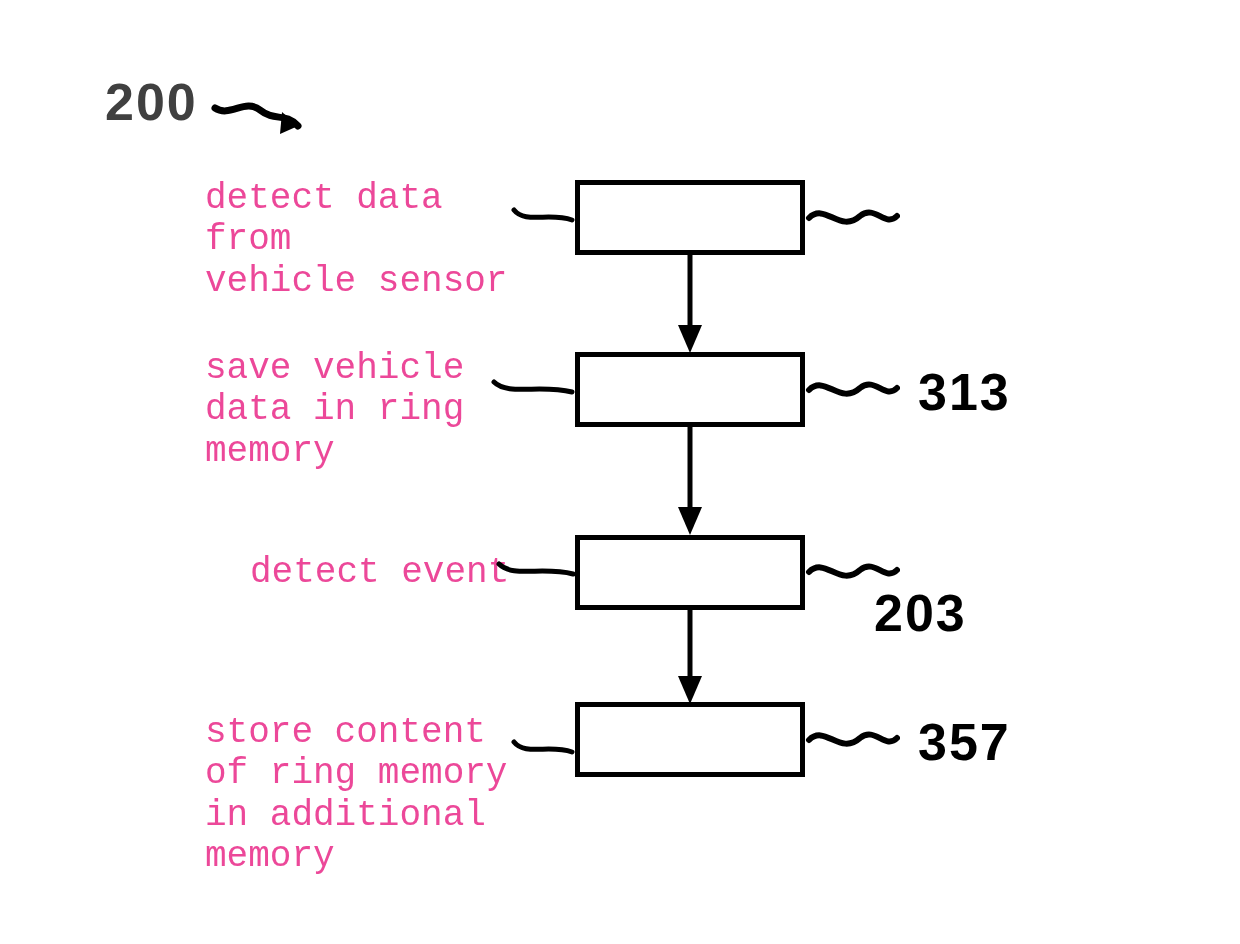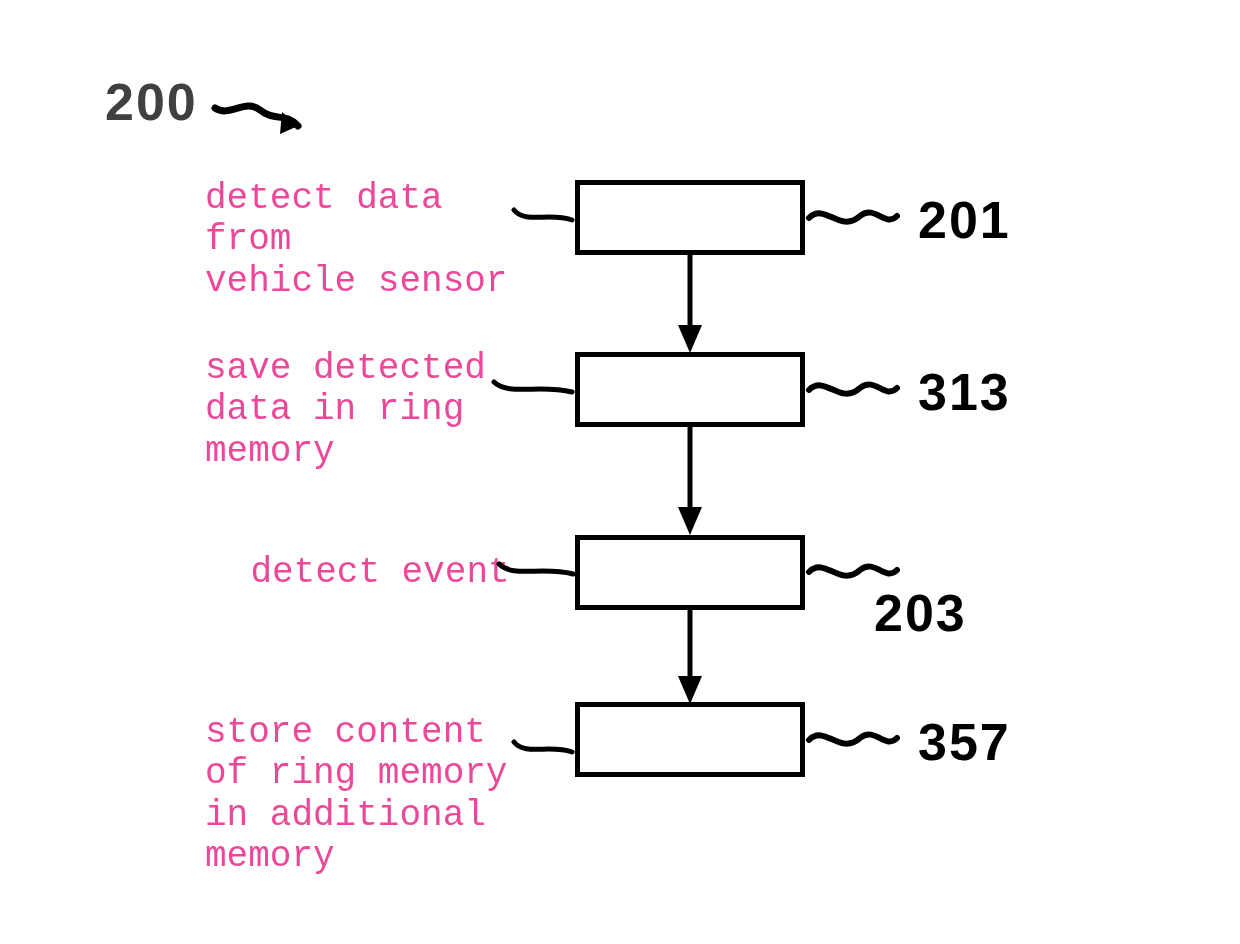--- a/index.html
+++ b/index.html
@@ -89,45 +89,44 @@
   <svg class="leader-left" style="left:510px; top:206px;" width="65" height="24" viewBox="0 0 65 24">
     <path d="M4 4 C 15 18, 40 6, 62 14" stroke="#000" stroke-width="5" fill="none" stroke-linecap="round"></path>
   </svg>
 
   <div class="step-box" style="left:575px; top:180px;"></div>
 
   <svg class="leader-right" style="left:805px; top:198px;" width="95" height="40" viewBox="0 0 95 40">
     <path d="M4 20 C 20 4, 35 36, 55 18 C 70 6, 80 30, 92 18" stroke="#000" stroke-width="6" fill="none" stroke-linecap="round"></path>
   </svg>
 
-  <div class="ref-num" style="left:918px; top:190px;">201</div>
 
   <svg class="v-arrow" style="left:670px; top:255px;" width="40" height="100" viewBox="0 0 40 100">
     <line x1="20" y1="0" x2="20" y2="78" stroke="#000" stroke-width="5"></line>
     <polygon points="20,98 8,70 32,70" fill="#000"></polygon>
   </svg>
 
-  <div class="step-desc" style="left:205px; top:348px; width:310px;">save detected
+  <div class="step-desc" style="left:205px; top:348px; width:310px;">save vehicle
 data in ring
 memory</div>
   <svg class="leader-left" style="left:490px; top:378px;" width="85" height="24" viewBox="0 0 85 24">
     <path d="M4 4 C 18 18, 50 6, 82 14" stroke="#000" stroke-width="5" fill="none" stroke-linecap="round"></path>
   </svg>
   <div class="step-box" style="left:575px; top:352px;"></div>
   <svg class="leader-right" style="left:805px; top:370px;" width="95" height="40" viewBox="0 0 95 40">
     <path d="M4 20 C 20 4, 35 36, 55 18 C 70 6, 80 30, 92 18" stroke="#000" stroke-width="6" fill="none" stroke-linecap="round"></path>
   </svg>
   <div class="ref-num" style="left:918px; top:362px;">313</div>
 
   <svg class="v-arrow" style="left:670px; top:427px;" width="40" height="110" viewBox="0 0 40 110">
     <line x1="20" y1="0" x2="20" y2="88" stroke="#000" stroke-width="5"></line>
     <polygon points="20,108 8,80 32,80" fill="#000"></polygon>
   </svg>
 
-  <div class="step-desc" style="left:250px; top:552px; width:260px;text-align:center;">detect event</div>
+  <div class="step-desc" style="left:250px; top:552px; width:260px;">detect event</div>
   <svg class="leader-left" style="left:495px; top:560px;" width="80" height="24" viewBox="0 0 80 24">
     <path d="M4 4 C 18 18, 48 6, 78 14" stroke="#000" stroke-width="5" fill="none" stroke-linecap="round"></path>
   </svg>
   <div class="step-box" style="left:575px; top:535px;"></div>
   <svg class="leader-right" style="left:805px; top:552px;" width="95" height="40" viewBox="0 0 95 40">
     <path d="M4 20 C 20 4, 35 36, 55 18 C 70 6, 80 30, 92 18" stroke="#000" stroke-width="6" fill="none" stroke-linecap="round"></path>
   </svg>
   <div class="ref-num" style="left:874px; top:544px;margin-top:39px;">203</div>
 
   <svg class="v-arrow" style="left:670px; top:610px;" width="40" height="95" viewBox="0 0 40 95">

